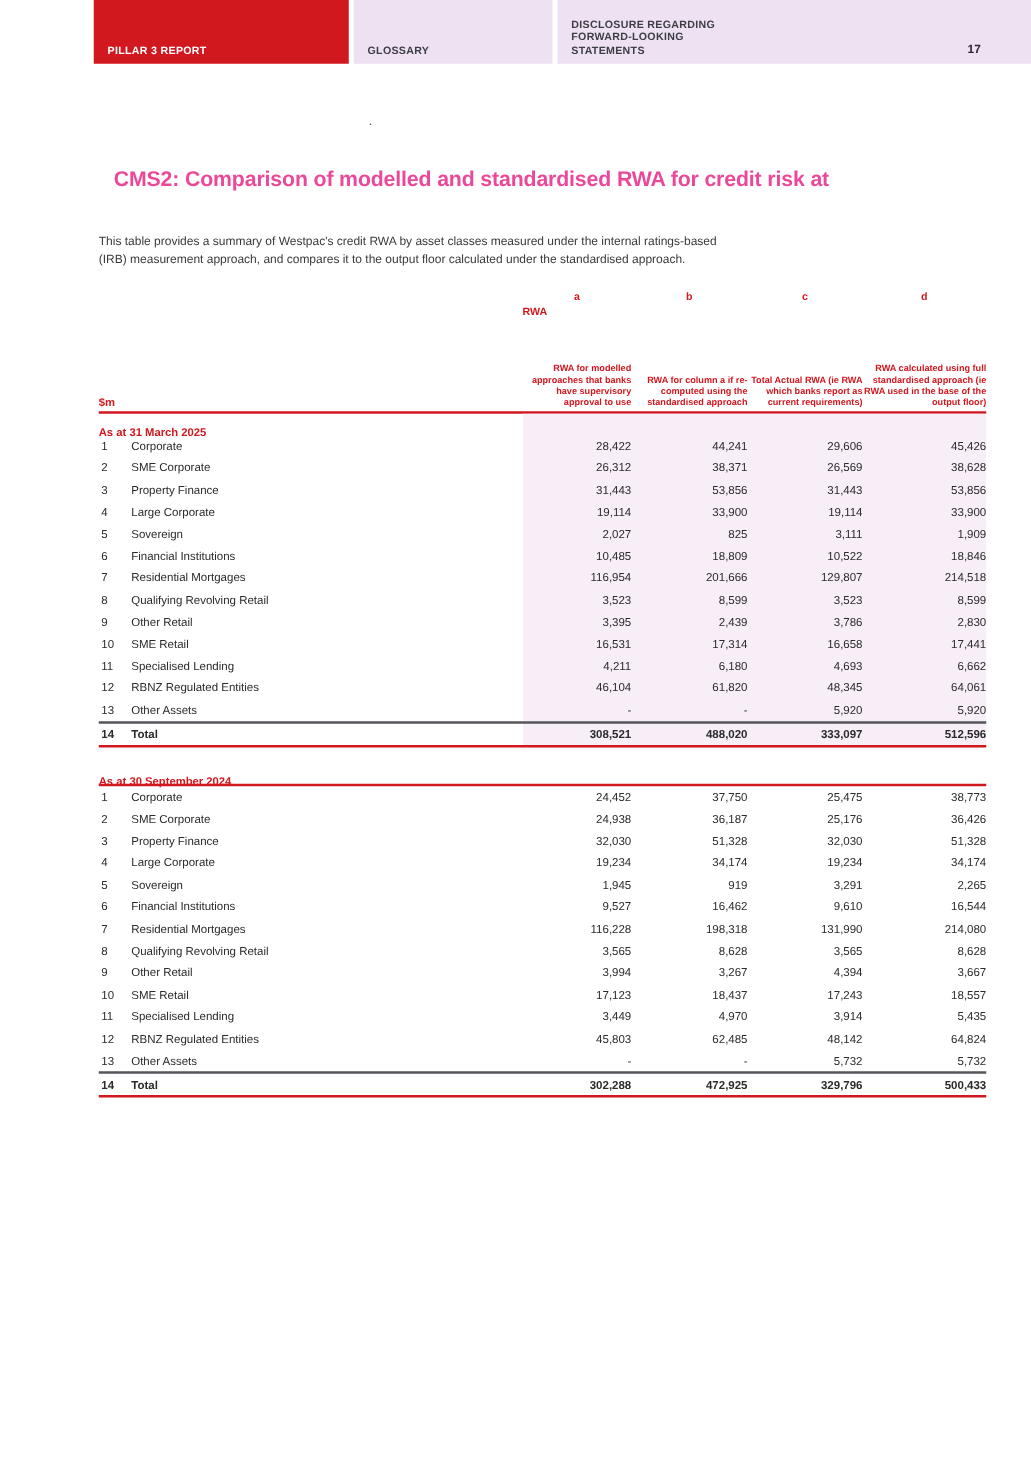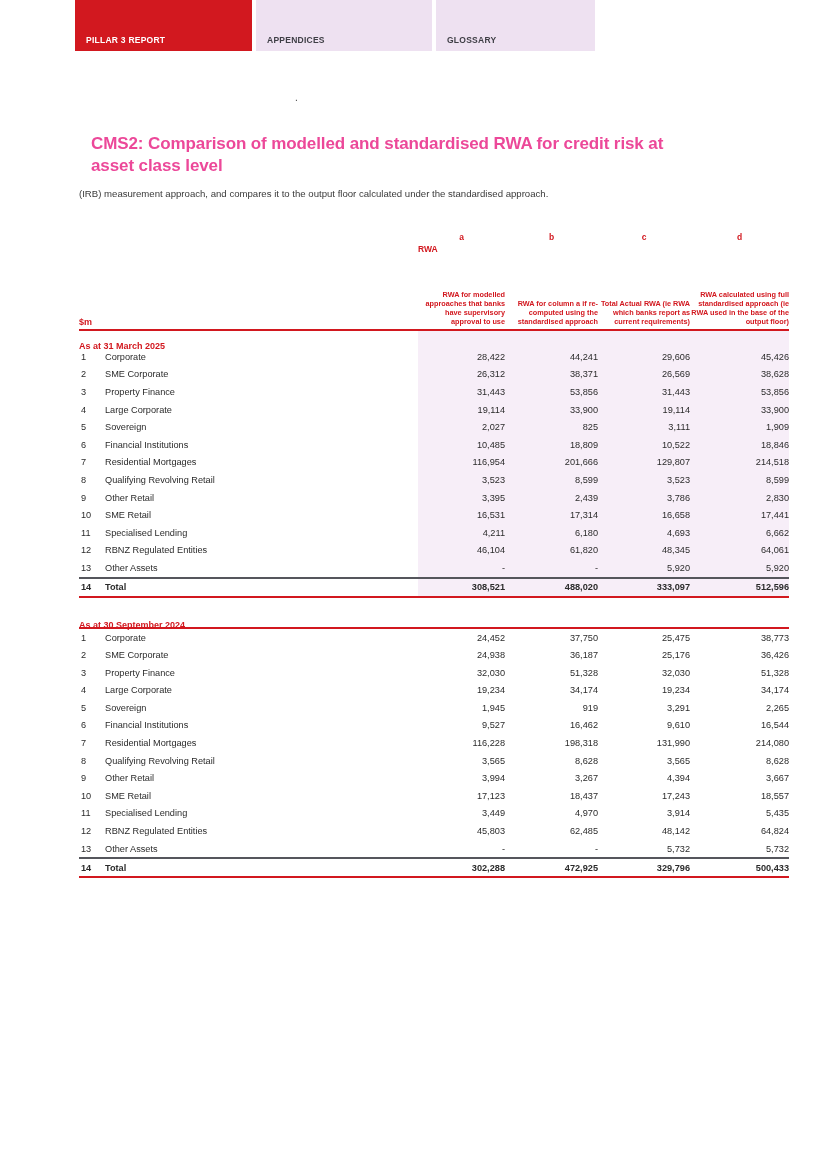--- a/index.html
+++ b/index.html
@@ -11,21 +11,21 @@
   
   .nav{position:absolute;left:0;top:0;width:825px;height:51px;display:flex;}
   .nav-spacer{width:75px;flex:0 0 auto;}
   .tab{
     background:#eee1f1;margin-right:4px;box-sizing:border-box;
     display:flex;align-items:flex-end;
     padding:5px 8px 6px 11px;
     color:#3e3e45;font-size:8.5px;font-weight:600;line-height:10.5px;
     letter-spacing:.25px;
   }
-  .tab.t1{width:177px;flex:0 0 auto;}
+  .tab.t1{width:204px;flex:0 0 auto;}
   .tab.t2{width:176px;flex:0 0 auto;}
   .tab.t3{width:159px;flex:0 0 auto;}
   .tab.t4{flex:1 1 auto;margin-right:0;justify-content:space-between;}
   .tab.active{background:#d2181f;color:#ffffff;font-weight:700;}
   .tab .lbl{max-width:138px;}
   .pagenum{font-size:9.5px;font-weight:700;color:#2c2c33;margin-right:32px;}
   
   .stray-dot{position:absolute;left:295px;top:92px;font-size:10px;color:#444;}
   
   .title{
@@ -74,36 +74,37 @@
   }
 </style>
 </head>
 <body>
 
 <div class="nav">
   <div class="nav-spacer"></div>
   <div class="tab t1 active">
     <span class="lbl">PILLAR 3 REPORT</span>
   </div>
-  <div class="tab t2">
-    <span class="lbl">APPENDICES</span>
-  </div>
   <div class="tab t3">
     <span class="lbl">GLOSSARY</span>
   </div>
+  <div class="tab t4">
+    <span class="lbl">DISCLOSURE REGARDING FORWARD-LOOKING STATEMENTS</span>
+    <span class="pagenum">17</span>
+  </div>
 </div>
 
 <div class="stray-dot">.</div>
 
 <div class="title">
   <div>CMS2: Comparison of modelled and standardised RWA for credit risk at</div>
-  <div>asset class level</div>
 </div>
 
 <div class="intro">
+  <div>This table provides a summary of Westpac's credit RWA by asset classes measured under the internal ratings-based</div>
   <div>(IRB) measurement approach, and compares it to the output floor calculated under the standardised approach.</div>
 </div>
 
 <div class="tablewrap">
   <div class="thead">
     <div class="grid hdr-letters">
       <span class="hl-a">a</span>
       <span class="hl-b">b</span>
       <span class="hl-c">c</span>
       <span class="hl-d">d</span>

